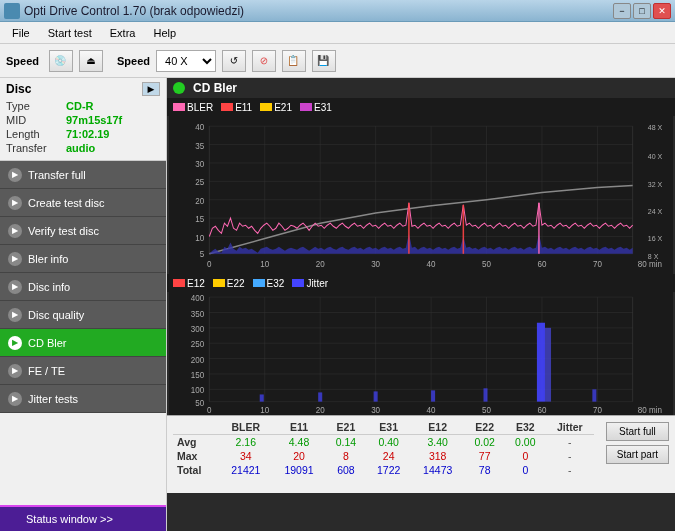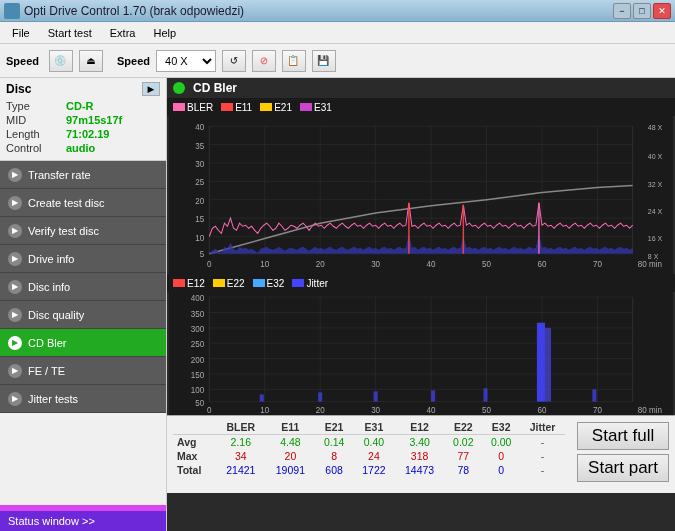--- a/index.html
+++ b/index.html
@@ -212,25 +212,25 @@
       display: flex;
       align-items: center;
       justify-content: center;
       font-size: 8px;
     }
     .sidebar-item.active .sidebar-item-icon { background: #fff; color: #22aa22; }
 
     
     .status-window {
       height: 26px;
-      background: #6d28d9;
-      border-top: 6px solid #d946ef;
-      display: flex;
-      align-items: center;
-      padding: 0 8px;
+      background: #4c1d95;
+      border-top: 2px solid #d946ef;
+      display: flex;
+      align-items: center;
+      padding: 0 26px;
       color: white;
       font-size: 11px;
       cursor: pointer;
     }
 
     
     .content-area {
       flex: 1;
       background: #2a2a2a;
       display: flex;
@@ -332,21 +332,21 @@
       display: flex;
       flex-direction: column;
       gap: 4px;
       padding: 6px 6px;
       justify-content: center;
     }
     .start-btn {
       padding: 3px 10px;
       background: linear-gradient(to bottom, #f0f0f0, #d8d8d8);
       border: 1px solid #999;
-      font-size: 17px;
+      font-size: 10px;
       cursor: pointer;
       white-space: nowrap;
     }
   </style>
 </head>
 <body>
 
 <div class="title-bar">
   <div class="title-bar-left">
     <div class="title-bar-icon"></div>
@@ -395,41 +395,41 @@
       </div>
       <div class="disc-row">
         <span class="disc-key">MID</span>
         <span class="disc-val">97m15s17f</span>
       </div>
       <div class="disc-row">
         <span class="disc-key">Length</span>
         <span class="disc-val">71:02.19</span>
       </div>
       <div class="disc-row">
-        <span class="disc-key">Control</span>
+        <span class="disc-key">Transfer</span>
         <span class="disc-val">audio</span>
       </div>
     </div>
 
     <div class="sidebar-menu">
       <div class="sidebar-item">
         <div class="sidebar-item-icon">▶</div>
-        <span>Transfer rate</span>
+        <span>Transfer full</span>
       </div>
       <div class="sidebar-item">
         <div class="sidebar-item-icon">▶</div>
         <span>Create test disc</span>
       </div>
       <div class="sidebar-item">
         <div class="sidebar-item-icon">▶</div>
         <span>Verify test disc</span>
       </div>
       <div class="sidebar-item">
         <div class="sidebar-item-icon">▶</div>
-        <span>Drive info</span>
+        <span>Bler info</span>
       </div>
       <div class="sidebar-item">
         <div class="sidebar-item-icon">▶</div>
         <span>Disc info</span>
       </div>
       <div class="sidebar-item">
         <div class="sidebar-item-icon">▶</div>
         <span>Disc quality</span>
       </div>
       <div class="sidebar-item active">

